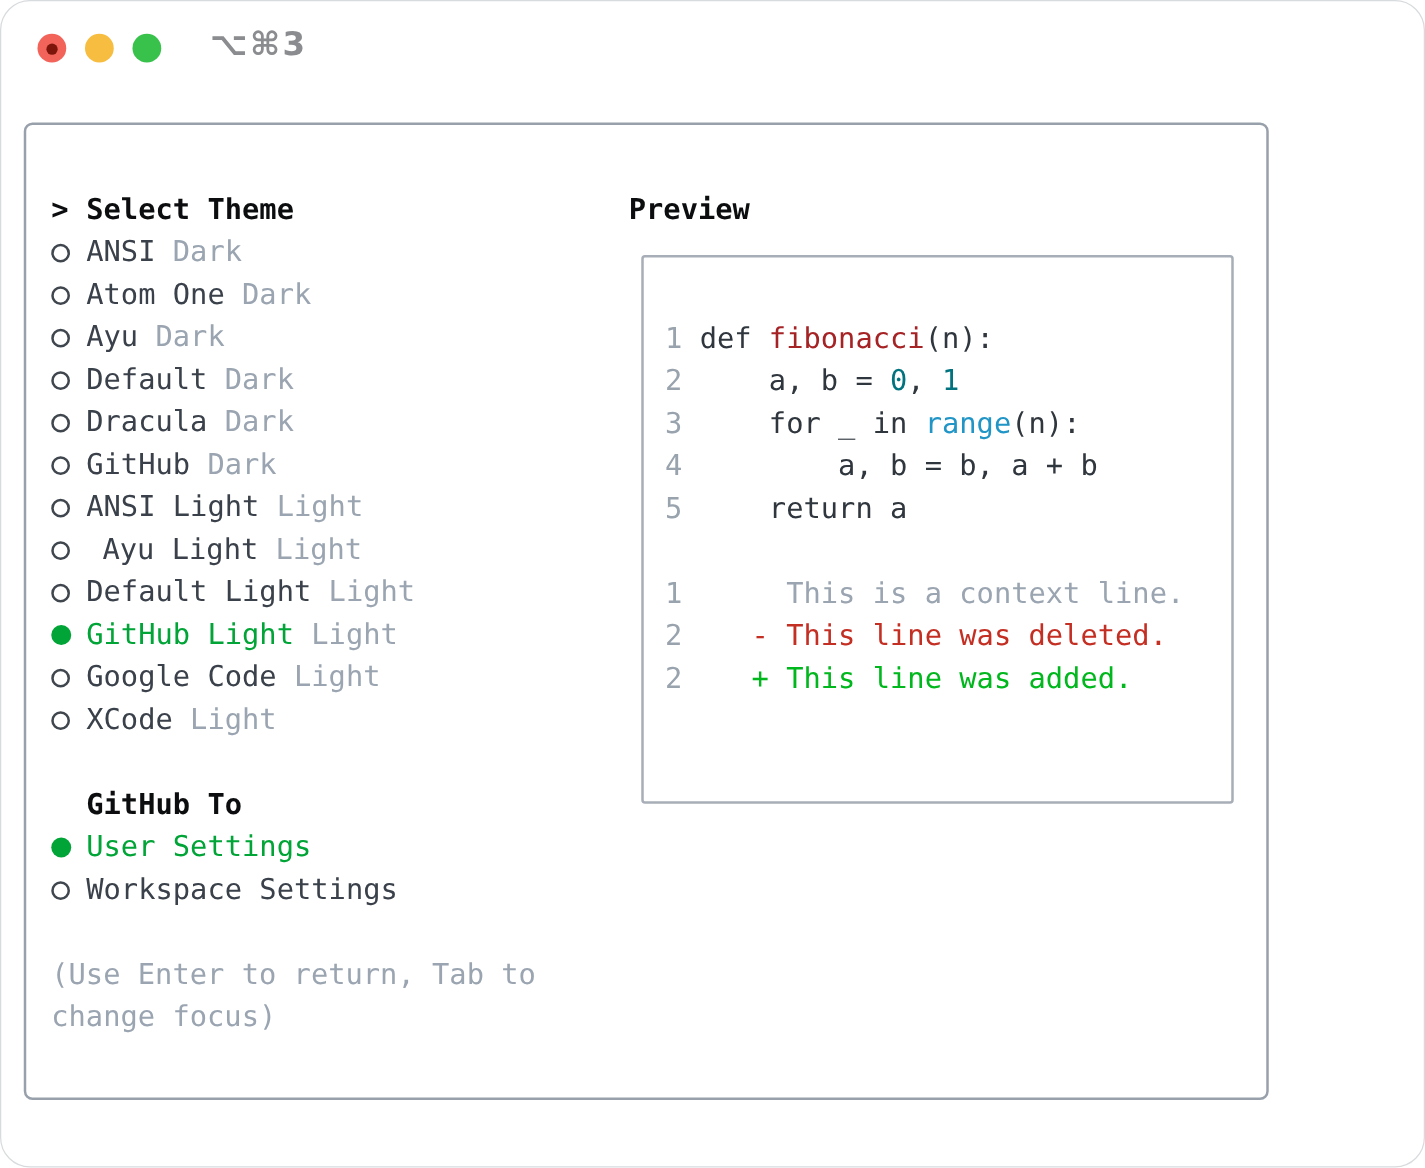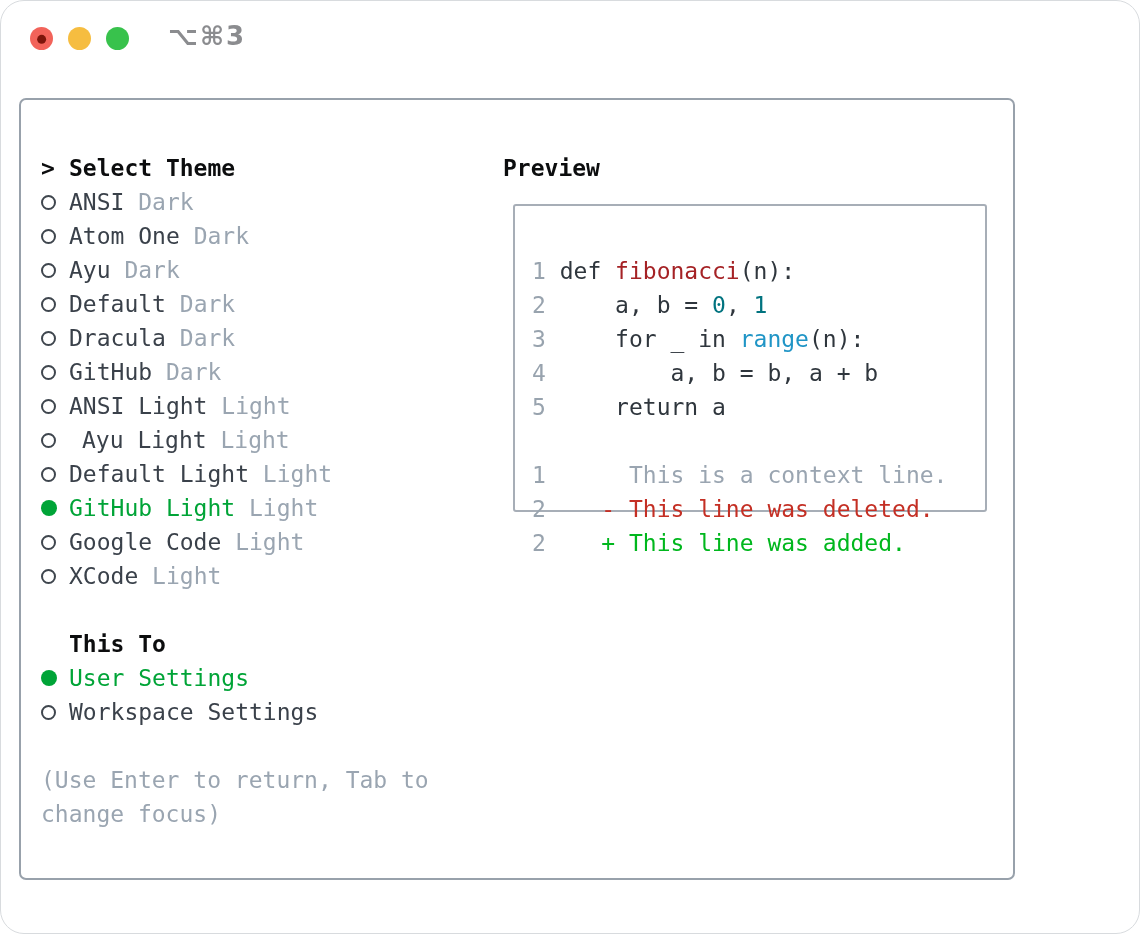--- a/index.html
+++ b/index.html
@@ -25,21 +25,21 @@
   .mk{width:28px;display:flex;align-items:center;}
   .circ{width:15px;height:15px;border-radius:50%;box-sizing:border-box;border:2.5px solid #3f464e;}
   .fdot{width:16px;height:16px;border-radius:50%;}
   .prompt{font-weight:700;color:#0c0d0e;}
   .hdr{font-weight:700;color:#0c0d0e;}
   .subhdr{font-weight:600;color:#0c0d0e;}
   .hint{font-size:23px;}
   
   .preview-title{position:absolute;left:482px;top:51px;height:34px;line-height:34px;
                  font-size:23px;font-weight:700;color:#0c0d0e;}
-  .preview-box{position:absolute;left:492px;top:104px;width:474px;height:308px;
+  .preview-box{position:absolute;left:492px;top:104px;width:474px;height:439px;
                box-sizing:border-box;border:2px solid #a7aeb7;border-radius:3px;background:#fff;}
   .code{margin:0;padding:48px 0 0 17px;font-family:"DejaVu Sans Mono","Liberation Mono",monospace;
         font-size:23px;line-height:34px;}
   .codeline{height:34px;white-space:pre;}
 </style>
 </head>
 <body>
 
 <div class="window">
 
@@ -63,21 +63,21 @@
         <div class="row"><span class="mk"><span class="circ" style="border-color: rgb(63, 70, 78);"></span></span><span style="color: rgb(58, 65, 74); text-align: right;">Default</span><span style="color: rgb(154, 165, 177);"> Dark</span></div>
         <div class="row"><span class="mk"><span class="circ" style="border-color: rgb(63, 70, 78);"></span></span><span style="color: rgb(58, 65, 74);">Dracula</span><span style="color: rgb(154, 165, 177);"> Dark</span></div>
         <div class="row"><span class="mk"><span class="circ" style="border-color: rgb(63, 70, 78);"></span></span><span style="color: rgb(58, 65, 74);">GitHub</span><span style="color: rgb(154, 165, 177);"> Dark</span></div>
         <div class="row"><span class="mk"><span class="circ" style="border-color: rgb(63, 70, 78);"></span></span><span style="color: rgb(58, 65, 74);">ANSI Light</span><span style="color: rgb(154, 165, 177);"> Light</span></div>
         <div class="row"><span class="mk"><span class="circ" style="border-color: rgb(63, 70, 78);"></span></span><span style="color: rgb(58, 65, 74); margin-left: 13px;">Ayu Light</span><span style="color: rgb(154, 165, 177);"> Light</span></div>
         <div class="row"><span class="mk"><span class="circ" style="border-color: rgb(63, 70, 78);"></span></span><span style="color: rgb(58, 65, 74);">Default Light</span><span style="color: rgb(154, 165, 177);"> Light</span></div>
         <div class="row"><span class="mk"><span class="fdot" style="background: rgb(0, 164, 55);"></span></span><span style="color: rgb(0, 164, 55);">GitHub Light</span><span style="color: rgb(154, 165, 177);"> Light</span></div>
         <div class="row"><span class="mk"><span class="circ" style="border-color: rgb(63, 70, 78);"></span></span><span style="color: rgb(58, 65, 74);">Google Code</span><span style="color: rgb(154, 165, 177);"> Light</span></div>
         <div class="row"><span class="mk"><span class="circ" style="border-color: rgb(63, 70, 78);"></span></span><span style="color: rgb(58, 65, 74);">XCode</span><span style="color: rgb(154, 165, 177);"> Light</span></div>
         <div class="row"></div>
-        <div class="row"><span class="mk"></span><span class="subhdr">This To</span></div>
+        <div class="row"><span class="mk"></span><span class="subhdr">GitHub To</span></div>
         <div class="row"><span class="mk"><span class="fdot" style="background: rgb(0, 164, 55);"></span></span><span style="color: rgb(0, 164, 55);">User Settings</span></div>
         <div class="row"><span class="mk"><span class="circ" style="border-color: rgb(63, 70, 78);"></span></span><span style="color: rgb(58, 65, 74);">Workspace Settings</span></div>
         <div class="row"></div>
         <div class="row"><span class="hint" style="color: rgb(154, 165, 177);">(Use Enter to return, Tab to</span></div>
         <div class="row"><span class="hint" style="color: rgb(154, 165, 177);">change focus)</span></div>
       </div>
 
     <div class="preview-title">Preview</div>
     <div class="preview-box">
       <pre class="code"><div class="codeline"><span style="color: rgb(152, 163, 174);">1 </span><span style="color: rgb(47, 54, 61);">def </span><span style="color: rgb(165, 34, 37);">fibonacci</span><span style="color: rgb(47, 54, 61);">(n):</span></div><div class="codeline"><span style="color: rgb(152, 163, 174);">2 </span><span style="color: rgb(47, 54, 61);">    a, b = </span><span style="color: rgb(1, 115, 127);">0</span><span style="color: rgb(47, 54, 61);">, </span><span style="color: rgb(1, 115, 127);">1</span></div><div class="codeline"><span style="color: rgb(152, 163, 174);">3 </span><span style="color: rgb(47, 54, 61);">    for _ in </span><span style="color: rgb(32, 149, 198);">range</span><span style="color: rgb(47, 54, 61);">(n):</span></div><div class="codeline"><span style="color: rgb(152, 163, 174);">4 </span><span style="color: rgb(47, 54, 61);">        a, b = b, a + b</span></div><div class="codeline"><span style="color: rgb(152, 163, 174);">5 </span><span style="color: rgb(47, 54, 61);">    return a</span></div><div class="codeline">&nbsp;</div><div class="codeline"><span style="color: rgb(152, 163, 174);">1</span><span style="color: rgb(154, 165, 177);">      This is a context line.</span></div><div class="codeline"><span style="color: rgb(152, 163, 174);">2</span><span style="color: rgb(196, 47, 36);">    - This line was deleted.</span></div><div class="codeline"><span style="color: rgb(152, 163, 174);">2</span><span style="color: rgb(0, 183, 29);">    + This line was added.</span></div></pre>

